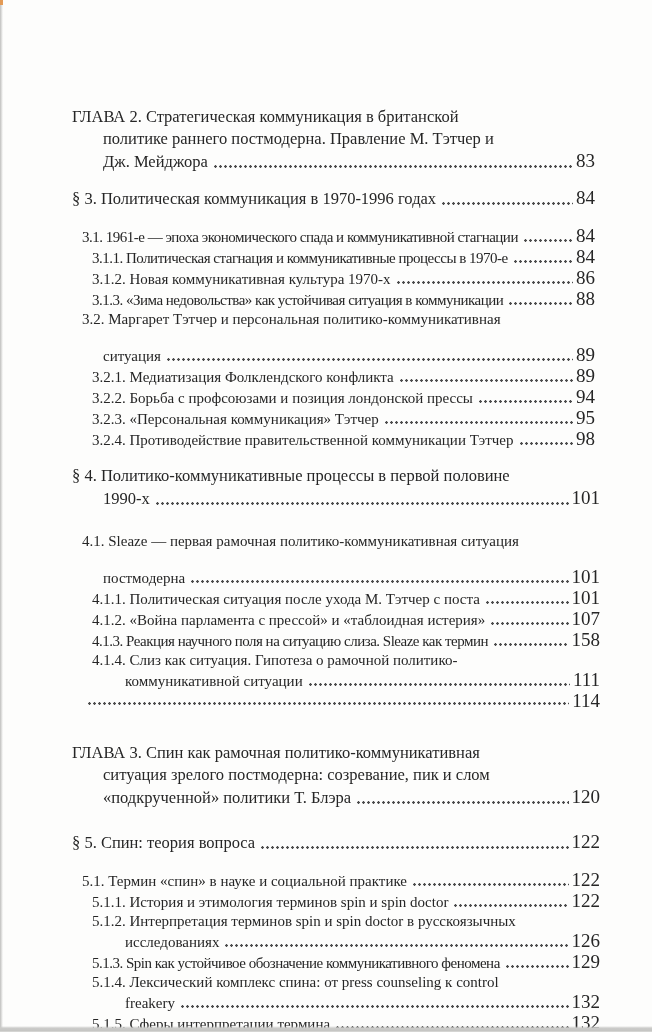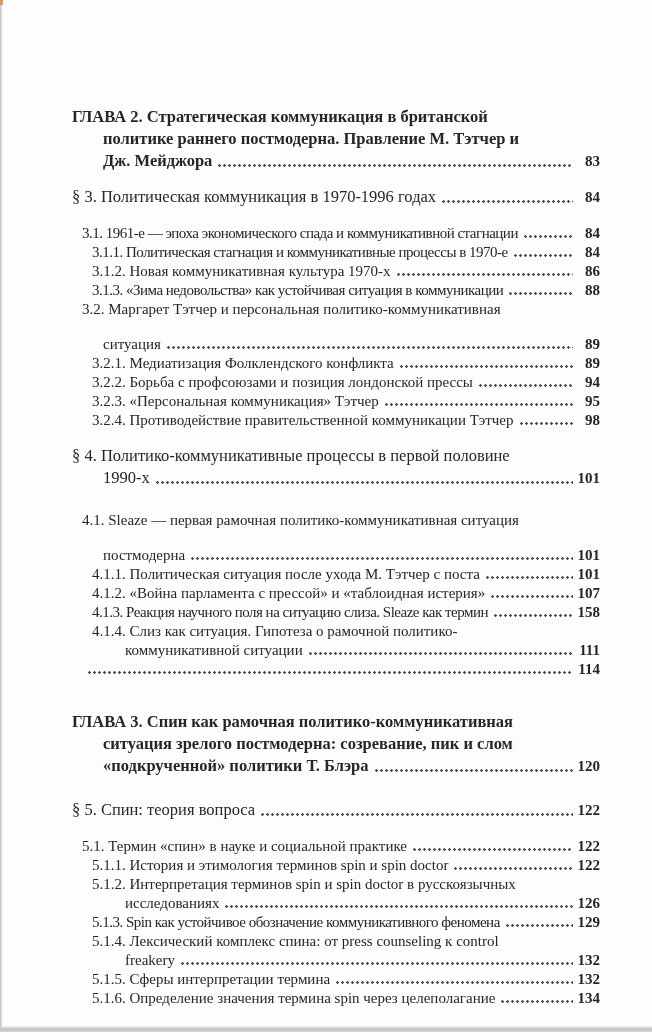--- a/index.html
+++ b/index.html
@@ -32,35 +32,35 @@
   }
   
   .content {
     position: absolute;
     left: 72px;
     top: 106px;
     width: 528px;
   }
   .row { display: flex; align-items: baseline; }
   .chapter .row, .section .row { font-size: 16.5px; line-height: 22px; }
-  .chapter .txt { font-weight: 700; }
+  .chapter .txt { font-weight: 400; }
   .items .row { font-size: 15px; line-height: 19px; }
   .txt { white-space: nowrap; }
   .tight .txt { letter-spacing: -0.5px; }
   .dots {
     flex: 1 1 12px;
     min-width: 10px;
     align-self: flex-end;
     height: 5px;
     margin: 0 3px 4px 6px;
     background-image: radial-gradient(circle at 1.5px 2.5px, var(--dot) 1.05px, rgba(0,0,0,0) 1.5px);
     background-size: 5px 5px;
     background-repeat: repeat-x;
   }
-  .pg { font-size: 15px; font-weight: 700; text-align: right; min-width: 24px; }
+  .pg { font-size: 19px; font-weight: 400; min-width: 24px; }
   
   .indent-h0  { padding-left: 0; }
   .indent-h0c { padding-left: 31px; }
   .indent-l1  { padding-left: 10px; }
   .indent-l1c { padding-left: 31px; margin-top: 16px; }
   .indent-l2  { padding-left: 20px; }
   .indent-l2c { padding-left: 53px; }
   
   .g-chapter-2 { margin-top: 0; }
   .g-section-3 { margin-top: 14px; }

